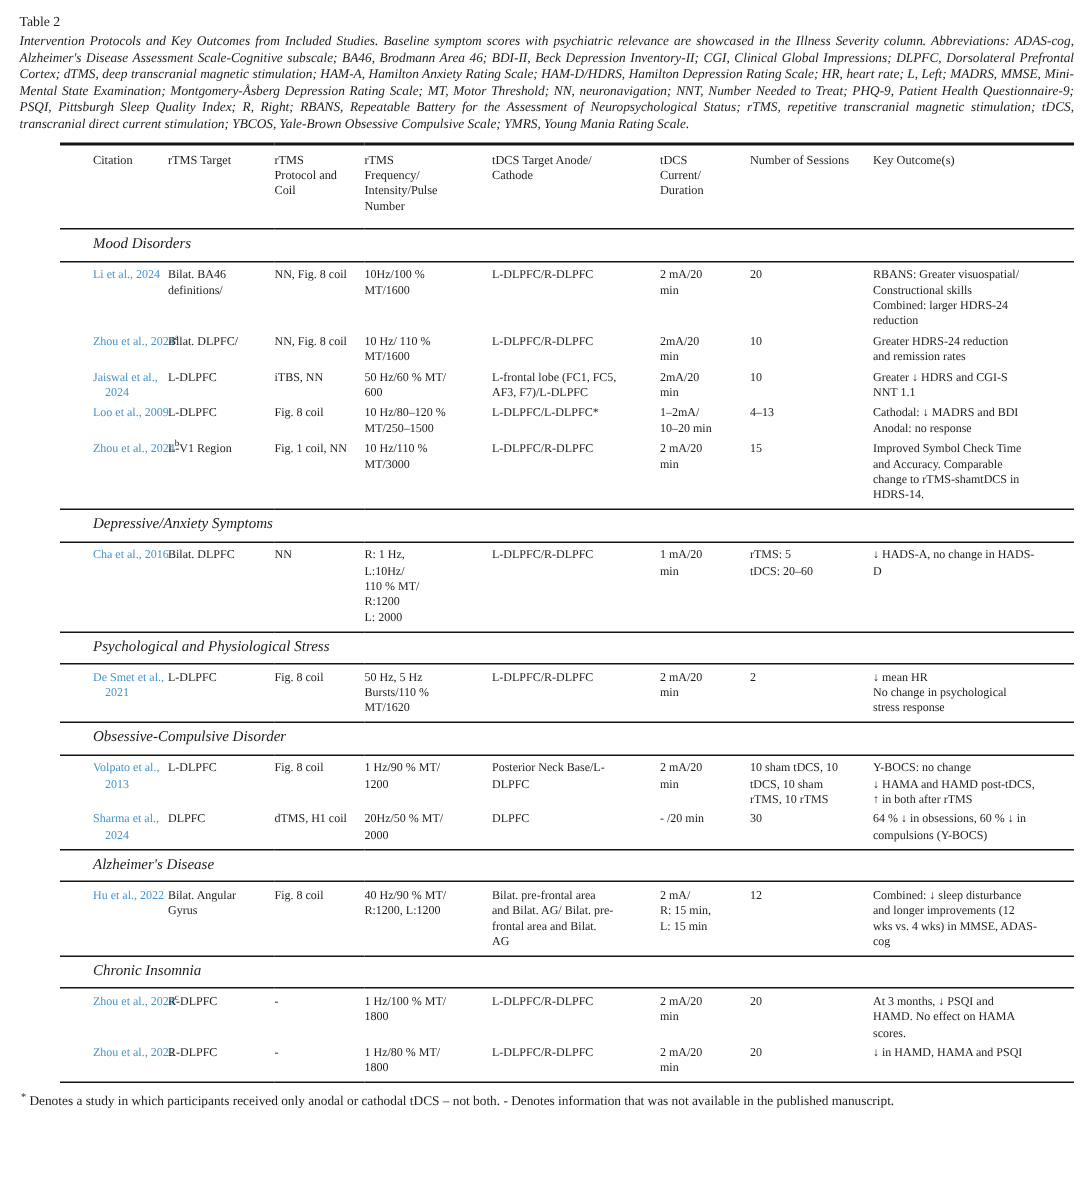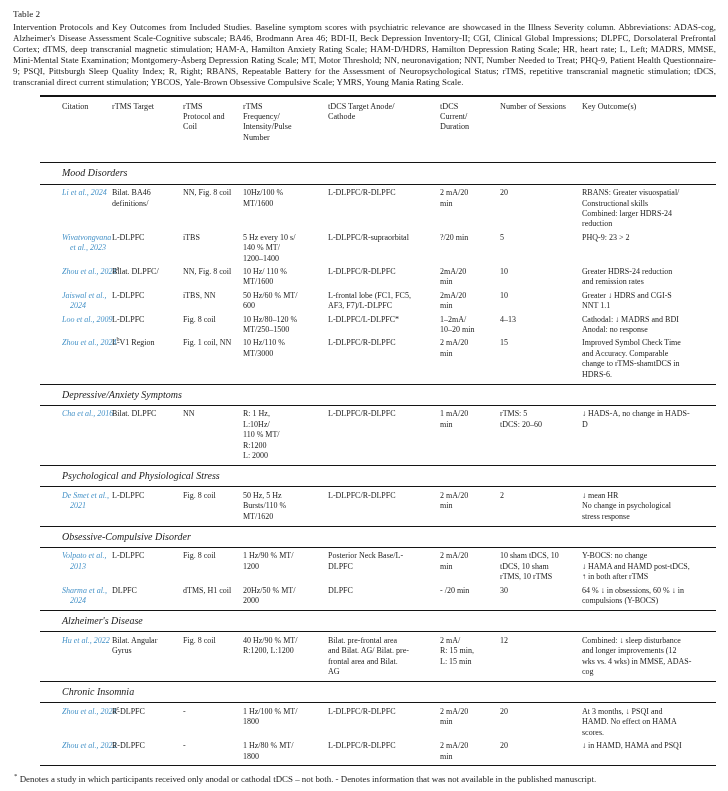--- a/index.html
+++ b/index.html
@@ -5,50 +5,50 @@
   * { margin:0; padding:0; box-sizing:border-box; }
   html,body { background:#ffffff; }
   body {
     width:728px; height:791px;
     font-family:"Liberation Serif","DejaVu Serif",serif;
     color:#1c1c1c;
     position:relative; overflow:hidden;
   }
   .page { padding:8px 12px 0 13px; }
   .table-title { font-size:9.2px; line-height:12px; margin-bottom:2px; }
-  .table-caption { font-size:8.9px; line-height:11.1px; text-align:justify; }
+  .table-caption { font-size:8.9px; line-height:11.1px; text-align:justify;font-style:italic; }
   table.study-table {
     border-collapse:collapse; table-layout:fixed;
     width:676px; margin-left:27px; margin-top:6px;
     border-bottom:1.5px solid #141414;
   }
   th, td {
     font-size:8px; line-height:10.4px;
     vertical-align:top; text-align:left; font-weight:normal;
     white-space:pre;
   }
   thead th {
     border-top:2px solid #141414;
     border-bottom:1px solid #141414;
-    padding:5px 4px 19px 0;
+    padding:5px 4px 9px 0;
     font-size:8.2px;
   }
   thead th:first-child { padding-left:22px; }
   td.section-cell {
     border-top:1px solid #141414;
     border-bottom:1px solid #141414;
     padding:5px 0 5px 22px;
     font-size:10px;
     font-style:italic;
   }
   tbody td { padding:1.5px 5px 1.5px 0; }
   tbody td.cite-cell { padding-left:30px; text-indent:-8px; }
   tbody tr.first-data td { padding-top:3.5px; }
   tbody tr.last-data td { padding-bottom:3.5px; }
-  .citation-link { color:var(--link-color,#4793c8);font-style:italic; }
+  .citation-link { color:var(--link-color,#4793c8); }
   sup.cite-sup { color:#222; font-size:6px; line-height:0; }
   .footnote { margin-top:4px; margin-left:1px; font-size:8.9px; line-height:11px; }
   .footnote sup { font-size:6.8px; }
 </style>
 </head>
 <body style="--link-color: #4793c8;">
 
 <div class="page">
   <div class="table-title">Table 2</div>
   <div class="table-caption">Intervention Protocols and Key Outcomes from Included Studies. Baseline symptom scores with psychiatric relevance are showcased in the Illness Severity column. Abbreviations: ADAS-cog, Alzheimer's Disease Assessment Scale-Cognitive subscale; BA46, Brodmann Area 46; BDI-II, Beck Depression Inventory-II; CGI, Clinical Global Impressions; DLPFC, Dorsolateral Prefrontal Cortex; dTMS, deep transcranial magnetic stimulation; HAM-A, Hamilton Anxiety Rating Scale; HAM-D/HDRS, Hamilton Depression Rating Scale; HR, heart rate; L, Left; MADRS, MMSE, Mini-Mental State Examination; Montgomery-Åsberg Depression Rating Scale; MT, Motor Threshold; NN, neuronavigation; NNT, Number Needed to Treat; PHQ-9, Patient Health Questionnaire-9; PSQI, Pittsburgh Sleep Quality Index; R, Right; RBANS, Repeatable Battery for the Assessment of Neuropsychological Status; rTMS, repetitive transcranial magnetic stimulation; tDCS, transcranial direct current stimulation; YBCOS, Yale-Brown Obsessive Compulsive Scale; YMRS, Young Mania Rating Scale.</div>
@@ -98,33 +98,20 @@
           <td>L-DLPFC/R-DLPFC</td>
           <td>2 mA/20
 min</td>
           <td>20</td>
           <td>RBANS: Greater visuospatial/
 Constructional skills
 Combined: larger HDRS-24
 reduction</td>
         </tr>
         <tr class="">
-          <td class="cite-cell"><span class="citation-link">Wivatvongvana
-et al., 2023</span></td>
-          <td>L-DLPFC</td>
-          <td>iTBS</td>
-          <td>5 Hz every 10 s/
-140 % MT/
-1200–1400</td>
-          <td>L-DLPFC/R-supraorbital</td>
-          <td>?/20 min</td>
-          <td>5</td>
-          <td>PHQ-9: 23 &gt; 2</td>
-        </tr>
-        <tr class="">
           <td class="cite-cell"><span class="citation-link">Zhou et al., 2024</span><sup class="cite-sup">a</sup></td>
           <td>Bilat. DLPFC/</td>
           <td>NN, Fig. 8 coil</td>
           <td>10 Hz/ 110 %
 MT/1600</td>
           <td>L-DLPFC/R-DLPFC</td>
           <td>2mA/20
 min</td>
           <td>10</td>
           <td>Greater HDRS-24 reduction
@@ -164,21 +151,21 @@
           <td>Fig. 1 coil, NN</td>
           <td>10 Hz/110 %
 MT/3000</td>
           <td>L-DLPFC/R-DLPFC</td>
           <td>2 mA/20
 min</td>
           <td>15</td>
           <td>Improved Symbol Check Time
 and Accuracy. Comparable
 change to rTMS-shamtDCS in
-HDRS-6.</td>
+HDRS-14.</td>
         </tr>
         <tr>
           <td class="section-cell" colspan="8">Depressive/Anxiety Symptoms</td>
         </tr>
         <tr class="first-data last-data">
           <td class="cite-cell"><span class="citation-link">Cha et al., 2016</span></td>
           <td>Bilat. DLPFC</td>
           <td>NN</td>
           <td>R: 1 Hz,
 L:10Hz/

